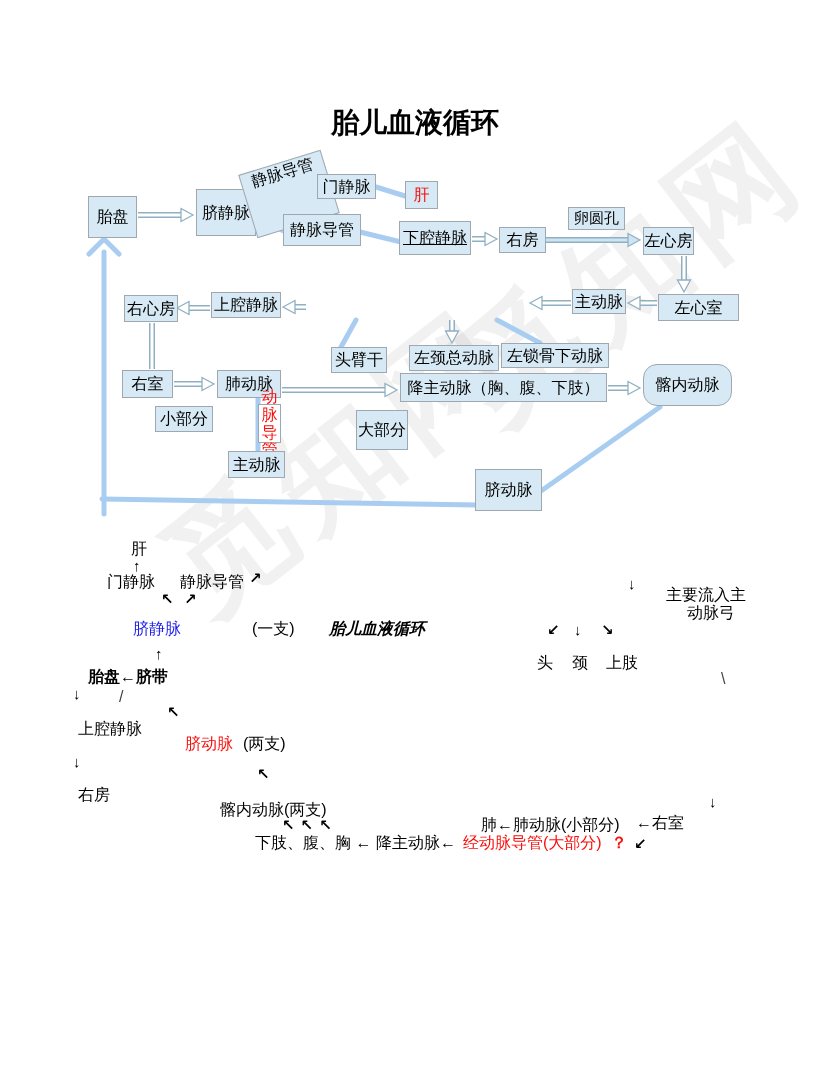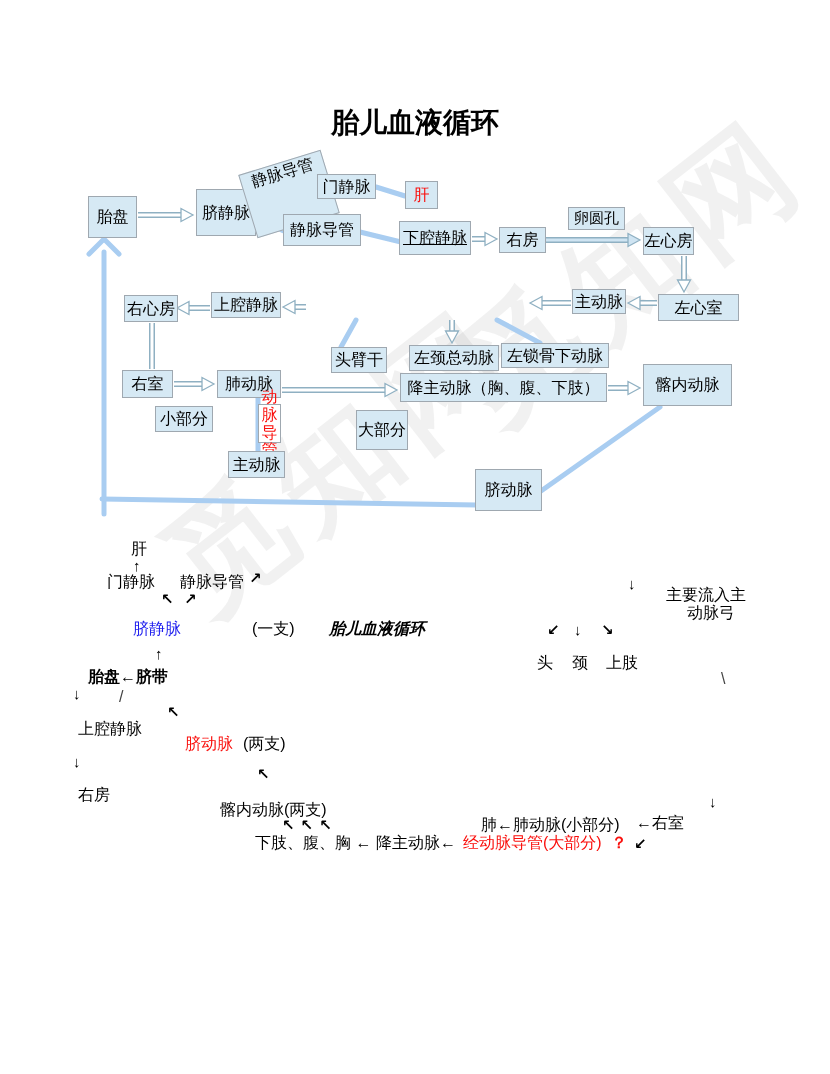--- a/index.html
+++ b/index.html
@@ -103,21 +103,21 @@
   <div class="box" style="left:124px;top:295px;width:54px;height:27px;">右心房</div>
   <div class="box" style="left:122px;top:370px;width:51px;height:28px;">右室</div>
   <div class="box" style="left:217px;top:370px;width:64px;height:28px;">肺动脉</div>
   <div class="box" style="left:155px;top:406px;width:58px;height:26px;">小部分</div>
   <div class="box white redtext" style="left:258px;top:404px;width:23px;height:39px;">动脉导管</div>
   <div class="box" style="left:331px;top:347px;width:56px;height:26px;">头臂干</div>
   <div class="box" style="left:409px;top:345px;width:90px;height:26px;">左颈总动脉</div>
   <div class="box" style="left:501px;top:343px;width:108px;height:25px;">左锁骨下动脉</div>
   <div class="box" style="left:400px;top:373px;width:207px;height:29px;">降主动脉（胸、腹、下肢）</div>
   <div class="box" style="left:356px;top:410px;width:52px;height:40px;">大部分</div>
-  <div class="box" style="left:643px;top:364px;width:89px;height:42px;">髂内动脉</div>
+  <div class="box" style="left:643px;top:364px;width:89px;height:42px;border-radius:14px;">髂内动脉</div>
   <div class="box" style="left:228px;top:451px;width:57px;height:27px;">主动脉</div>
   <div class="box" style="left:475px;top:469px;width:67px;height:42px;">脐动脉</div>
 
   <span class="t" style="left:131px;top:540px;">肝</span>
   <span class="t ar" style="left:133px;top:558px;">↑</span>
   <span class="t" style="left:107px;top:573px;">门静脉</span>
   <span class="t" style="left:180px;top:573px;">静脉导管</span>
   <span class="t ar" style="left:249px;top:570px;">↗</span>
   <span class="t ar" style="left:161px;top:591px;">↖</span>
   <span class="t ar" style="left:184px;top:591px;">↗</span>

